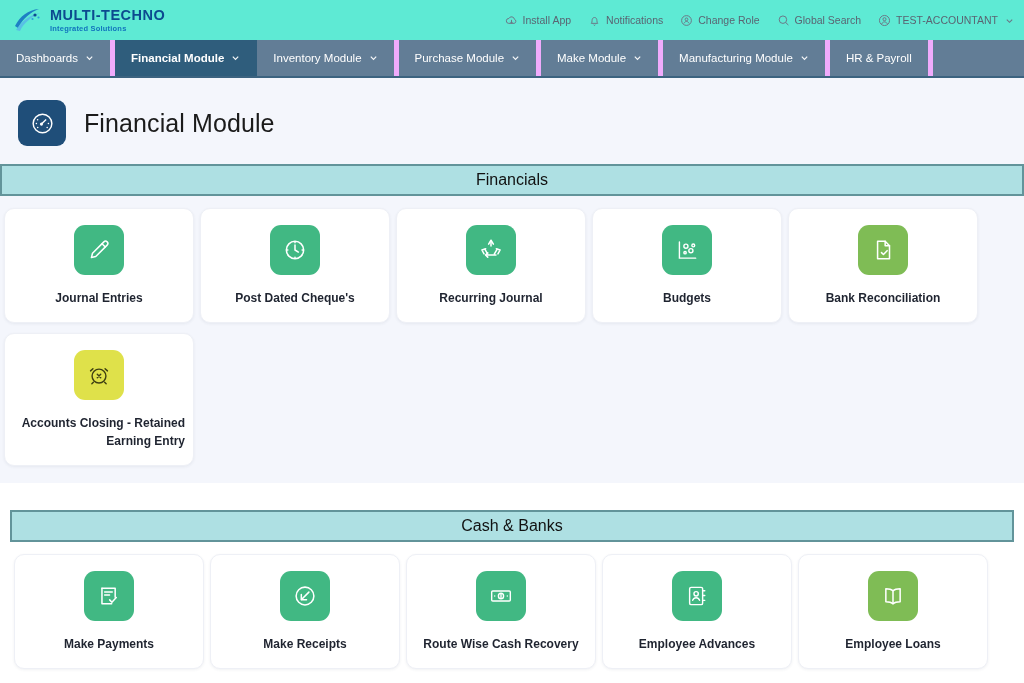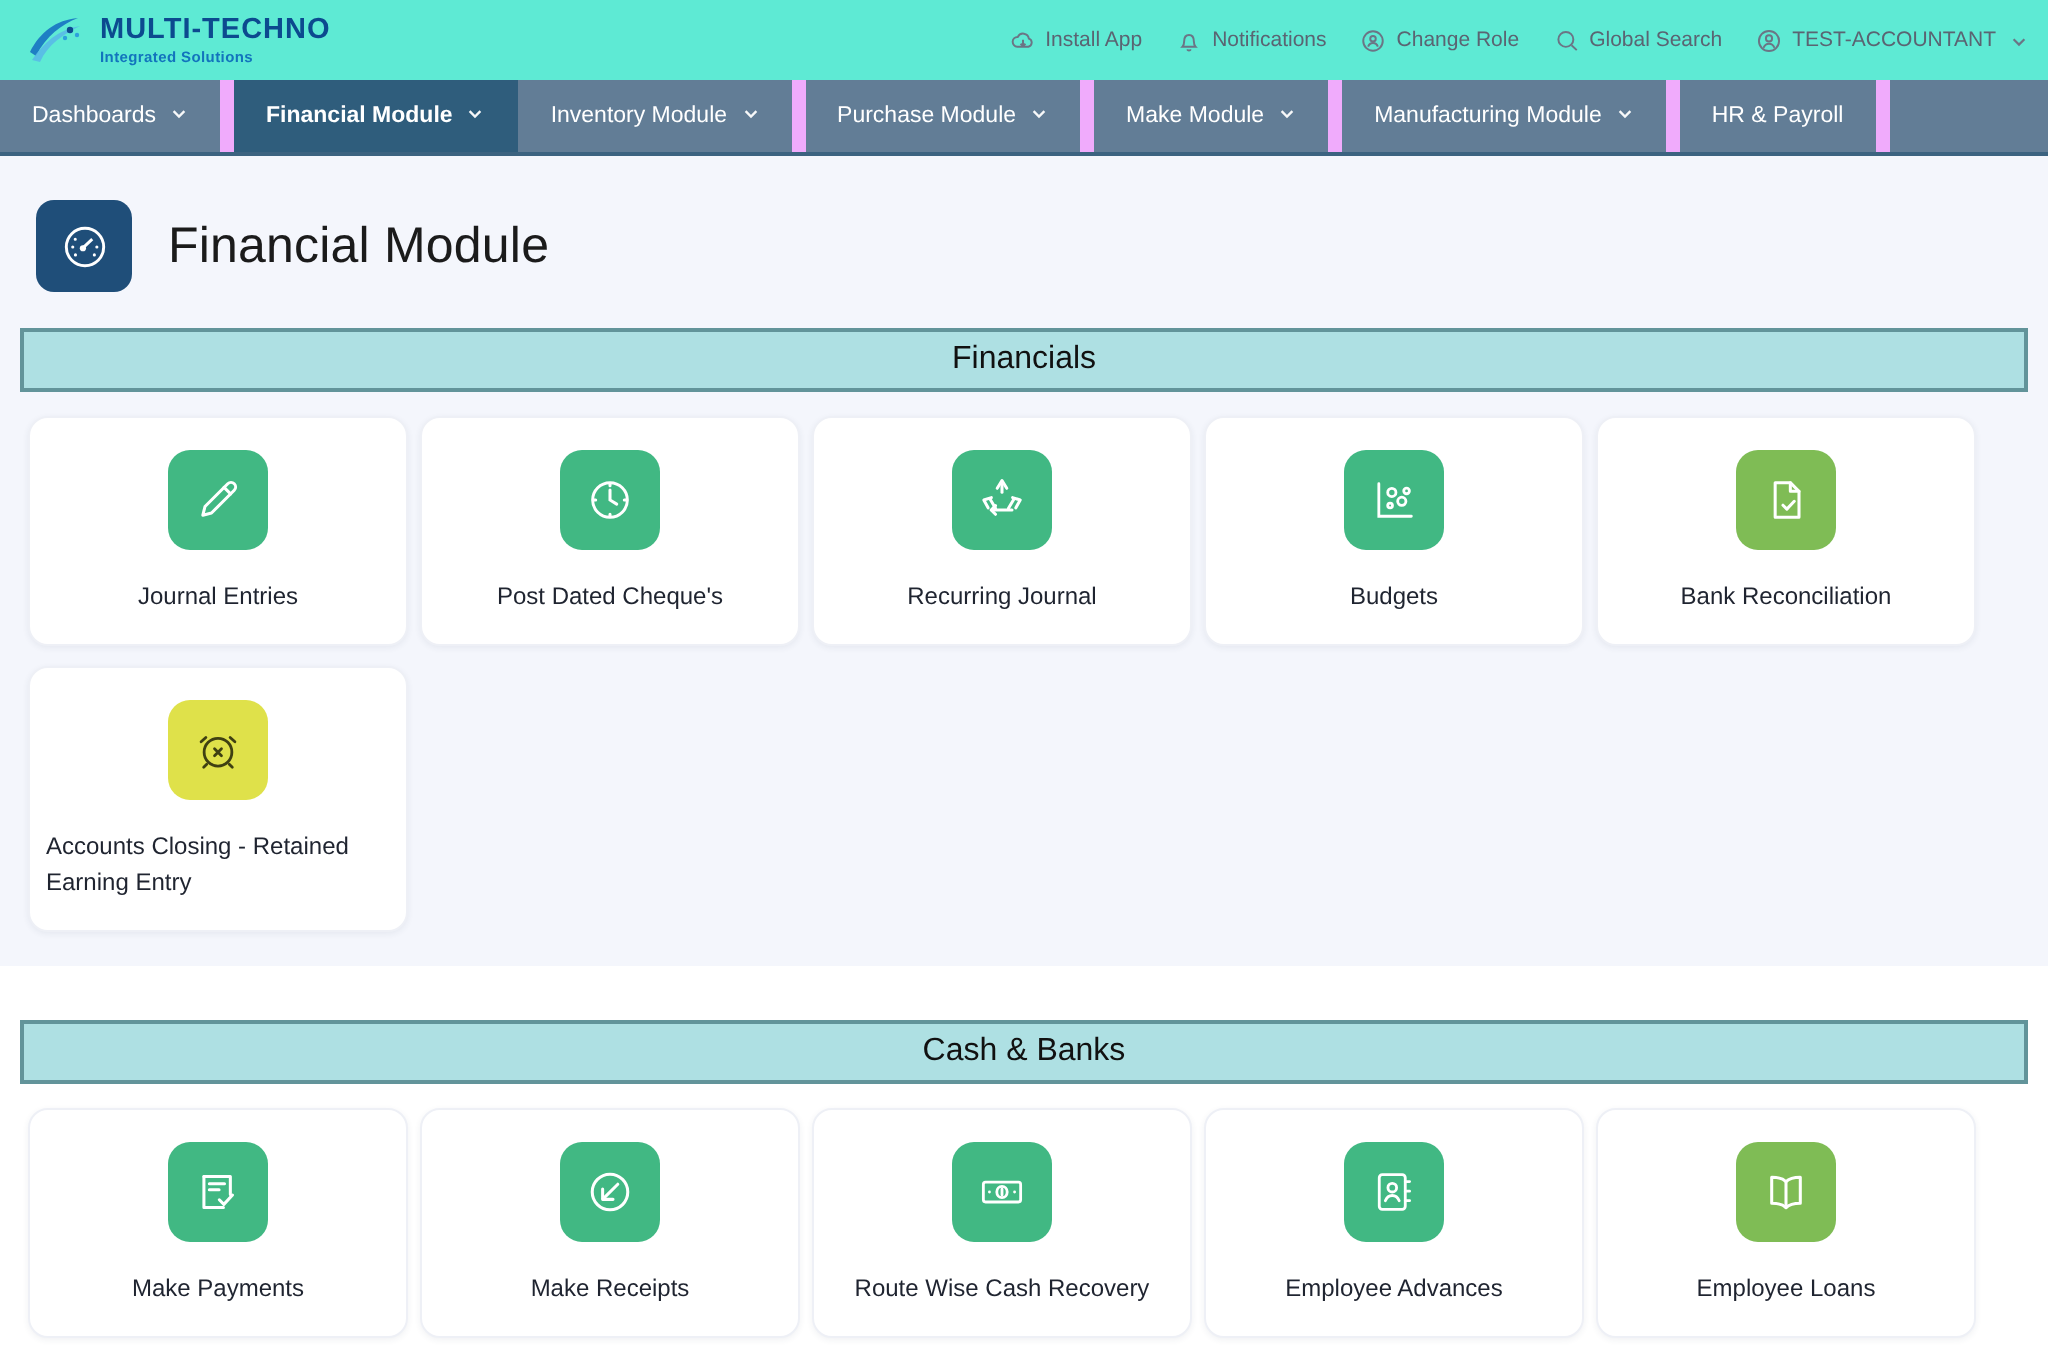--- a/index.html
+++ b/index.html
@@ -50,21 +50,21 @@
     align-items: stretch;
     border-bottom: 2px solid #3c6380;
   }
   .nav-item {
     display: flex; align-items: center; gap: 7px;
     padding: 0 16px;
     font-size: 11.5px;
     color: #ffffff;
     white-space: nowrap;
     cursor: pointer;
-    border-right: 7px solid #f0abfc;
+    border-right: 5px solid #f0abfc;
   }
   .nav-item.active {
     background: #2f5d7c;
     font-weight: bold;
     border-right: 1px solid #2f5d7c;
   }
   .nav-item .chev { opacity: .95; }
 
   
   .page {
@@ -84,21 +84,21 @@
     display: flex; align-items: center; justify-content: center;
     flex: none;
   }
   .page-title {
     font-size: 25px;
     color: #1b1b1b;
     letter-spacing: .1px;
   }
 
   
-  .section-panel { padding: 0 10px; }
+  .section-panel { padding: 0 0; }
   .section-header {
     background: #aee0e3;
     border: 2px solid #62949a;
     height: 32px;
     display: flex; align-items: center; justify-content: center;
     font-size: 16px;
     color: #111;
     font-family: "Liberation Sans", sans-serif;
   }
   .cards-area {
@@ -127,23 +127,23 @@
   }
   .card-icon {
     width: 50px; height: 50px;
     border-radius: 11px;
     display: flex; align-items: center; justify-content: center;
     flex: none;
   }
   .card-label {
     font-size: 12px;
     color: #1f2430;
-    text-align: left;
+    text-align: right;
     line-height: 1.55;
-    font-weight: normal;
+    font-weight: bold;
     max-width: 175px;
   }
 
   
   .lower {
     background: #ffffff;
     padding-top: 0;
   }
   .lower .section-panel { padding: 0 10px; }
   .lower .cards-area { background: #ffffff; }

